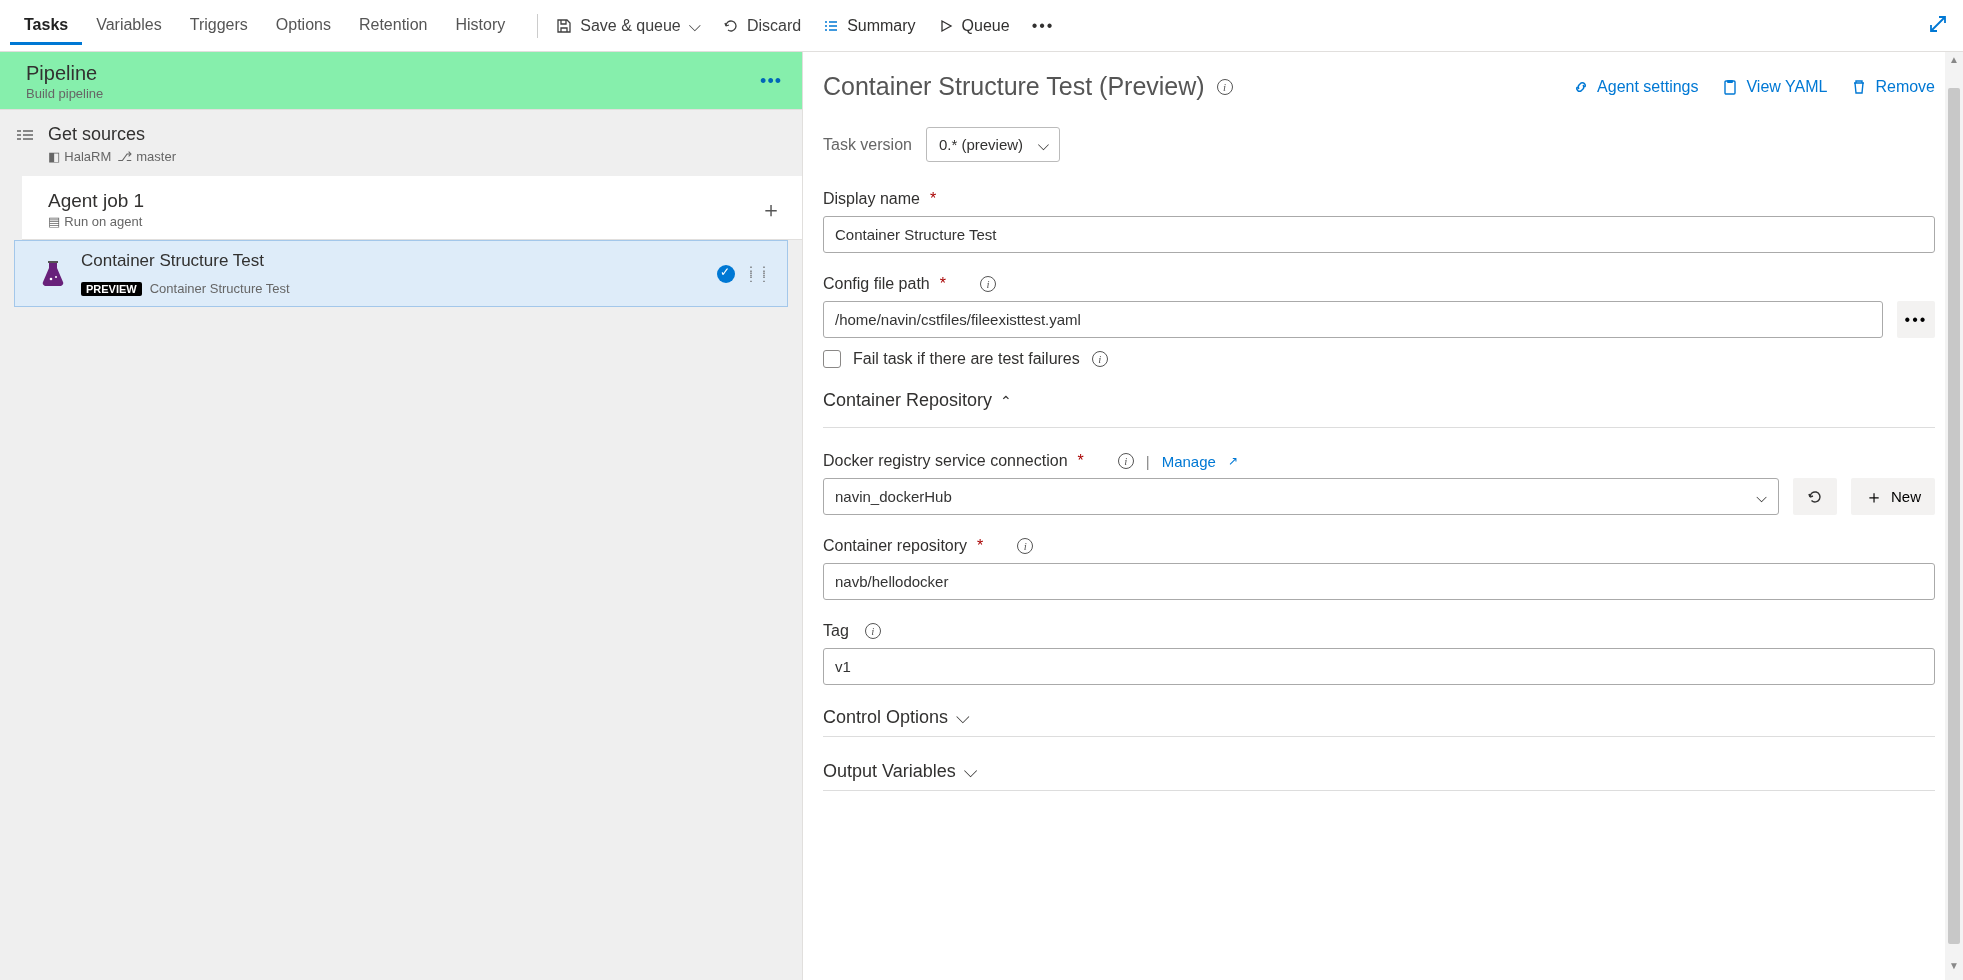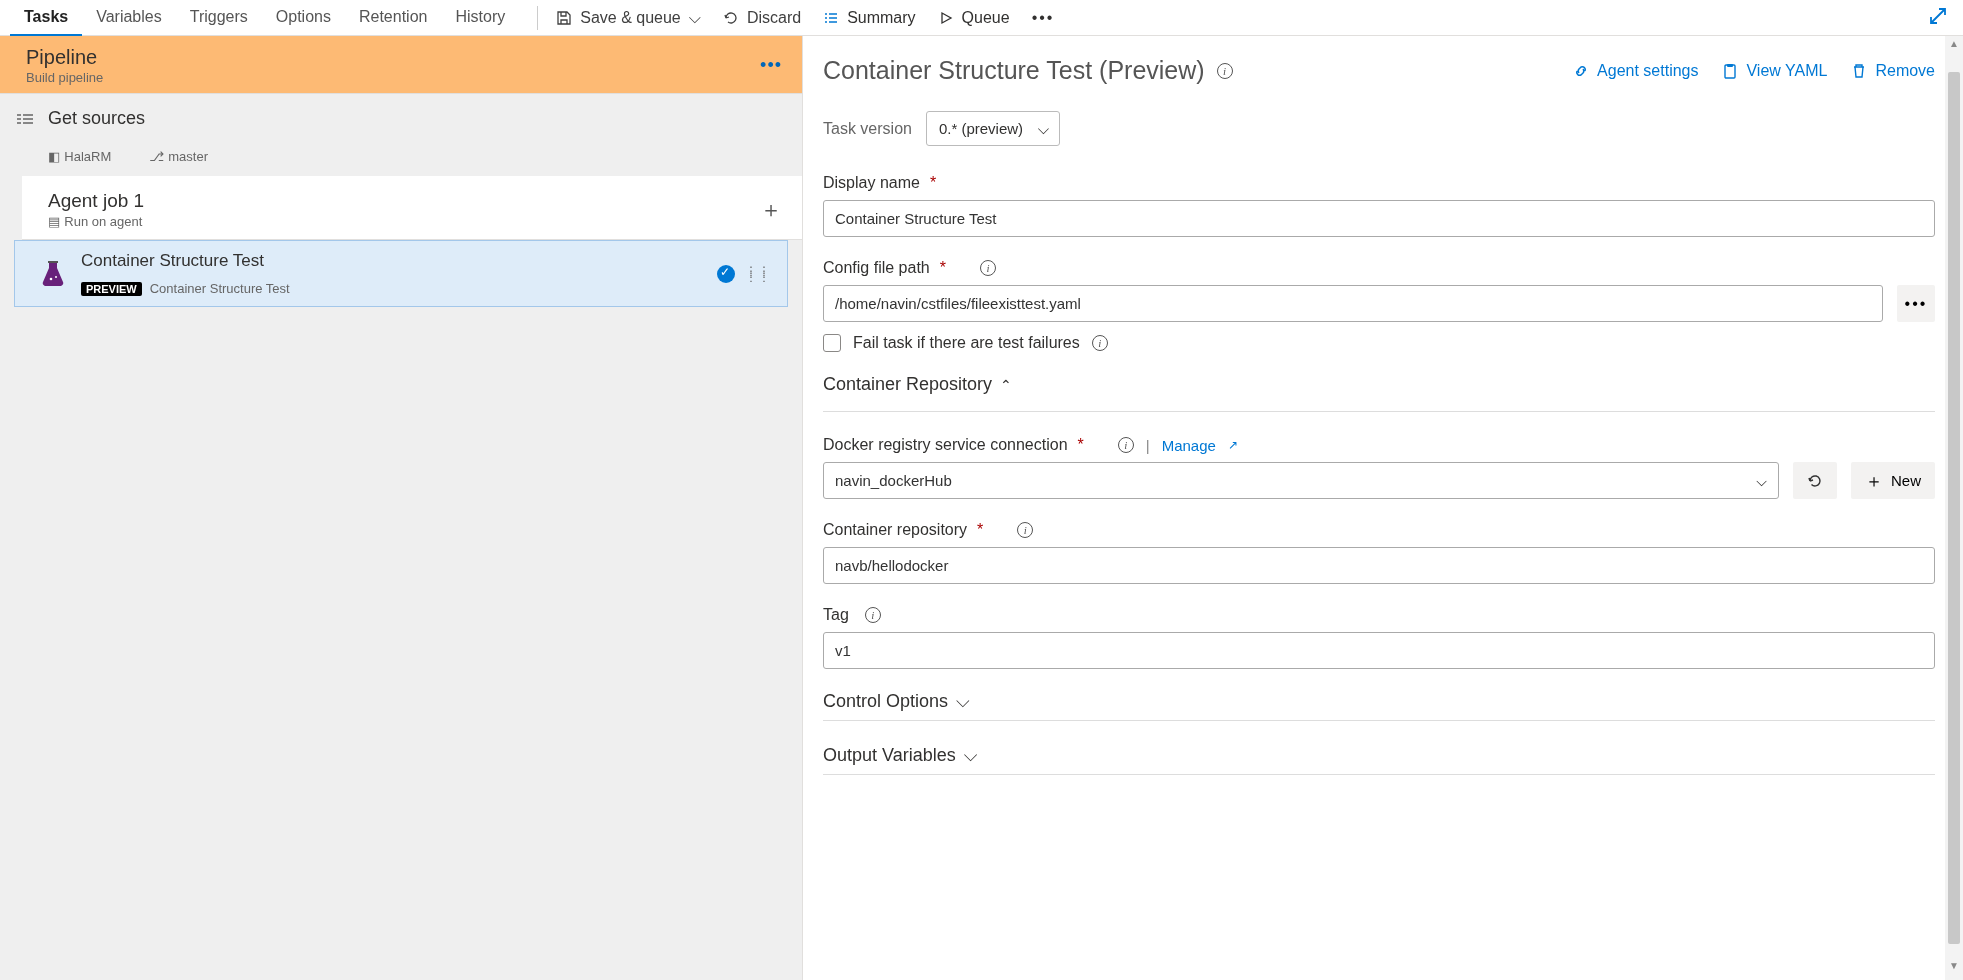--- a/index.html
+++ b/index.html
@@ -1,18 +1,18 @@
 <!DOCTYPE html>
 <html><head>
 <meta charset="utf-8">
 <style>
 * { box-sizing: border-box; margin: 0; padding: 0; }
 body { font-family: "Segoe UI", Arial, sans-serif; font-size: 14px; color: #323130; background: #fff; overflow: hidden; }
 .root { display: flex; flex-direction: column; height: 980px; width: 1963px; }
-.topbar { display: flex; align-items: center; height: 36px; border-bottom: 1px solid #e1dfdd; padding: 0 10px; }
+.topbar { display: flex; align-items: center; height: 52px; border-bottom: 1px solid #e1dfdd; padding: 0 10px; }
 .tabs { display: flex; gap: 0; }
 .tab { padding: 10px 14px 8px; font-size: 16px; color: #555; cursor: pointer; border-bottom: 3px solid transparent; }
 .tab.active { color: #222; font-weight: 600; border-bottom-color: #0078d4; }
 .top-sep { width: 1px; background: #ccc; height: 24px; margin: 0 18px; }
 .top-actions { display: flex; align-items: center; gap: 22px; }
 .top-btn { display: flex; align-items: center; gap: 8px; font-size: 16px; color: #323130; cursor: pointer; }
 .top-btn.disabled { color: #404040; }
 .top-btn .icn { width: 16px; height: 16px; display: inline-flex; align-items: center; justify-content: center; }
 .spacer { flex: 1; }
 .maximize-icon { padding: 6px; cursor: pointer; }
@@ -20,29 +20,29 @@
 .main { display: flex; flex: 1; overflow: hidden; }
 .left { width: 803px; display: flex; flex-direction: column; background: #efefef; border-right: 1px solid #e1dfdd; }
 .right-wrap { flex: 1; display: flex; }
 .right { flex: 1; padding: 20px 10px 20px 20px; overflow: visible; }
 .scrollbar { width: 18px; background: #f3f3f3; position: relative; }
 .scrollbar .thumb { position: absolute; top: 36px; bottom: 36px; left: 3px; right: 3px; background: #c8c8c8; border-radius: 2px; }
 .scrollbar .arr { position: absolute; left: 0; right: 0; height: 18px; text-align: center; font-size: 10px; color: #888; }
 .scrollbar .arr.up { top: 2px; }
 .scrollbar .arr.down { bottom: 2px; }
 
-.pipe-header { background: #fdba74; display: flex; align-items: center; justify-content: space-between; padding: 10px 20px 8px 26px; border-bottom: 1px solid #e1dfdd; }
+.pipe-header { background: #86efac; display: flex; align-items: center; justify-content: space-between; padding: 10px 20px 8px 26px; border-bottom: 1px solid #e1dfdd; }
 .pipe-title { font-size: 20px; }
 .pipe-sub { font-size: 13px; color: #666; margin-top: 1px; }
 .more-dots { font-size: 18px; letter-spacing: 1px; color: #0066b8; cursor: pointer; }
 
 .sources-row { display: flex; align-items: flex-start; gap: 14px; padding: 14px 20px 12px 16px; }
 .src-icon { color: #666; margin-top: 4px; }
 .sources-title { font-size: 18px; }
-.src-meta { display: flex; gap: 38px; margin-top: 20px; font-size: 13px; color: #666; }
+.src-meta { display: flex; gap: 6px; margin-top: 4px; font-size: 13px; color: #666; }
 .src-meta .mico { margin-right: 4px; }
 
 .agent-row { background: #fff; display: flex; align-items: center; justify-content: space-between; padding: 14px 20px 10px 26px; border-bottom: 1px solid #e1dfdd; margin-left: 22px; }
 .agent-title { font-size: 19px; }
 .agent-sub { font-size: 13px; color: #666; display: flex; align-items: center; gap: 4px; margin-top: 2px; }
 .plus-add { font-size: 22px; color: #555; cursor: pointer; }
 
 .task-row { background: #deecf9; border: 1px solid #a3c7ea; display: flex; align-items: center; padding: 10px 16px 10px 22px; margin: 0 14px; }
 .task-icon-box { width: 32px; height: 32px; margin-right: 12px; display: flex; align-items: center; justify-content: center; }
 .task-title { font-size: 17px; }

